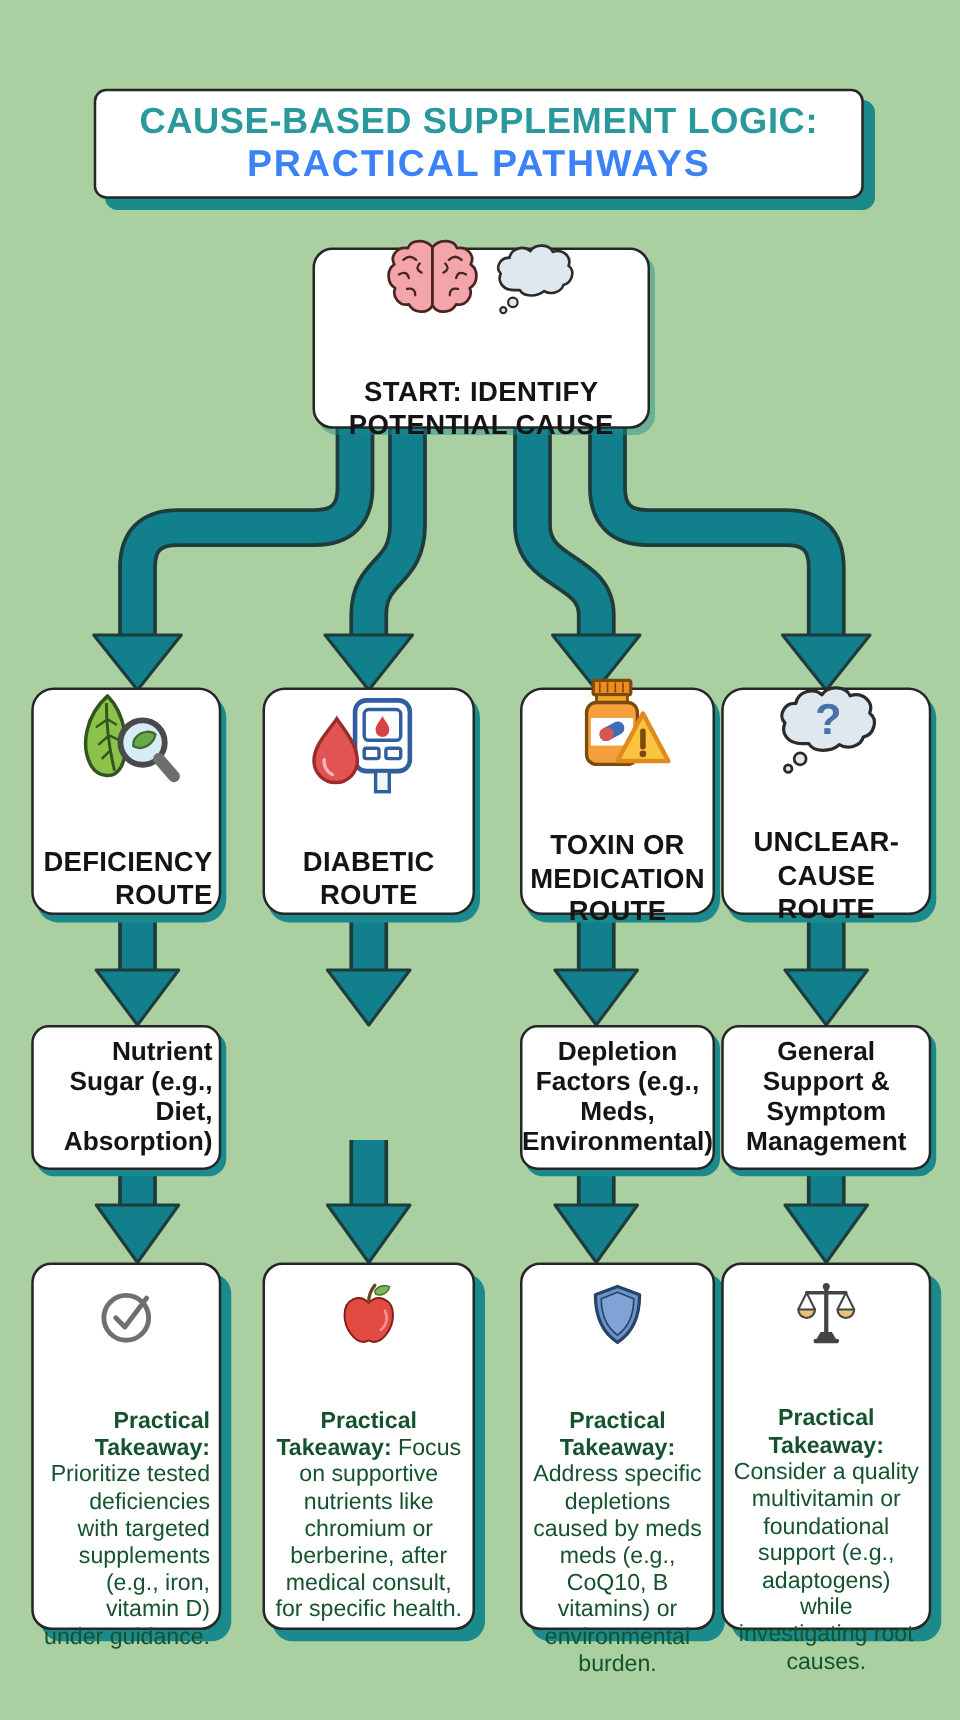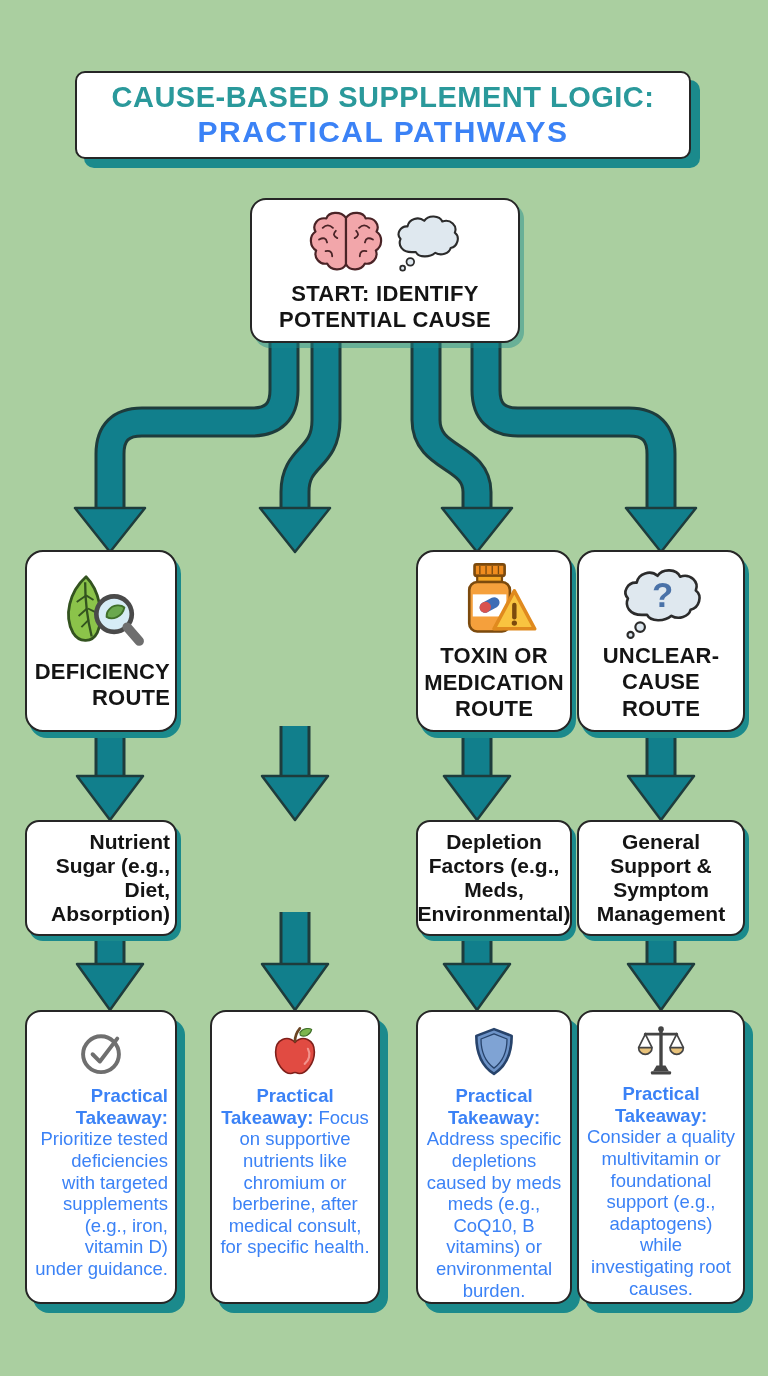--- a/index.html
+++ b/index.html
@@ -6,21 +6,21 @@
   body{background:#aacfa0;font-family:"Liberation Sans",sans-serif;}
   .canvas{position:relative;width:768px;height:1376px;background:#aacfa0;overflow:hidden;}
 
   .arrows{position:absolute;left:0;top:0;z-index:1;}
   .stem-outline{fill:none;stroke:#1e3c3c;stroke-width:31;}
   .stem{fill:none;stroke:#117f8c;stroke-width:25;}
   .head{fill:#117f8c;stroke:#1e3c3c;stroke-width:2.5;stroke-linejoin:round;}
 
   .box{position:absolute;z-index:2;background:#ffffff;border:2px solid #262626;
        display:flex;flex-direction:column;align-items:center;justify-content:center;
-       text-align:center;box-sizing:border-box;}
+       text-align:center;box-sizing:border-box;gap:40px;}
 
   .title-box{left:75px;top:71px;width:616px;height:88px;border-radius:10px;
              box-shadow:9px 9px 0 #1b8a8c;gap:1px;}
   .title-l1{font-size:29px;font-weight:800;color:#2a999b;letter-spacing:.5px;}
   .title-l2{font-size:30px;font-weight:800;color:#3b82f6;letter-spacing:1.5px;}
 
   .start-box{left:250px;top:198px;width:270px;height:145px;border-radius:16px;
              box-shadow:4px 5px 0 rgba(27,138,140,.45);padding:10px;}
   .start-icons{display:flex;align-items:flex-start;gap:8px;height:68px;}
   .start-label{font-size:22px;font-weight:800;color:#141414;line-height:1.18;
@@ -36,21 +36,21 @@
   .route-icon{height:88px;display:flex;align-items:center;justify-content:center;}
   .route-label{font-size:22px;font-weight:800;line-height:1.2;color:#141414;letter-spacing:.2px;}
 
   .factor-box{top:820px;min-height:98px;border-radius:14px;box-shadow:4px 5px 0 #1b8a8c;
               padding:8px 5px;}
   .factor-label{font-size:21px;font-weight:700;line-height:1.14;color:#141414;}
 
   .takeaway-box{top:1010px;height:294px;border-radius:16px;box-shadow:8px 9px 0 #1b8a8c;
                 padding:12px 7px 6px;justify-content:flex-start;}
   .takeaway-icon{height:56px;margin-bottom:5px;display:flex;align-items:center;justify-content:center;}
-  .takeaway-text{font-size:18.5px;line-height:1.17;color:#3b82f6;}
+  .takeaway-text{font-size:18.5px;line-height:1.17;color:#14532d;}
   .takeaway-text b{font-weight:800;}
 </style>
 </head>
 <body>
 
 <div class="canvas">
 
   <svg class="arrows" width="768" height="1376" viewBox="0 0 768 1376">
 
     <path class="stem-outline" d="M284,338 L284,390 Q284,422 252,422 L142,422 Q110,422 110,454 L110,510"></path>
@@ -130,20 +130,35 @@
         <path d="M33,10 C33,30 36,52 40,68" fill="none" stroke="#33531f" stroke-width="2.5"></path>
         <path d="M34,24 L24,31 M35,38 L26,46 M37,50 L29,58 M34,24 L42,29 M36,38 L44,42" fill="none" stroke="#33531f" stroke-width="2"></path>
         <circle cx="64" cy="44" r="19" fill="#d6ecf6" stroke="#4a4a4a" stroke-width="5"></circle>
         <path d="M58,40 C63,33 72,34 75,37 C73,47 62,51 56,47 C56,44 56,42 58,40 Z" fill="#6aa84f" stroke="#3f6f2a" stroke-width="2"></path>
         <line x1="78" y1="58" x2="91" y2="73" stroke="#6e6e6e" stroke-width="10" stroke-linecap="round"></line>
       </svg>
     </div>
     <div class="route-label">DEFICIENCY ROUTE</div>
   </div>
 
+  <div class="box route-box col2">
+    <div class="route-icon">
+      <svg width="92" height="84" viewBox="0 0 100 92">
+        <rect x="38" y="8" width="48" height="62" rx="10" fill="#ffffff" stroke="#2f5f9e" stroke-width="4"></rect>
+        <rect x="46" y="16" width="32" height="27" rx="4" fill="#ffffff" stroke="#2f5f9e" stroke-width="3"></rect>
+        <path d="M62,22 C65,27 68,30 68,34 a6,6 0 0 1 -12,0 C56,30 59,27 62,22 Z" fill="#d94343"></path>
+        <rect x="46" y="50" width="13" height="9" rx="2" fill="#ffffff" stroke="#2f5f9e" stroke-width="3"></rect>
+        <rect x="65" y="50" width="13" height="9" rx="2" fill="#ffffff" stroke="#2f5f9e" stroke-width="3"></rect>
+        <rect x="56" y="70" width="12" height="18" fill="#f5f5f5" stroke="#2f5f9e" stroke-width="3"></rect>
+        <path d="M22,24 C30,36 40,47 40,61 a19,19 0 0 1 -38,0 C2,47 14,36 22,24 Z" fill="#e25353" stroke="#9e2b2b" stroke-width="3"></path>
+        <path d="M11,60 a13,13 0 0 0 7,13" fill="none" stroke="#f4b7b7" stroke-width="3" stroke-linecap="round"></path>
+      </svg>
+    </div>
+    <div class="route-label">DIABETIC ROUTE</div>
+  </div>
 
   <div class="box route-box col3">
     <div class="route-icon">
       <svg width="96" height="84" viewBox="0 0 100 95">
         <rect x="28" y="6" width="34" height="13" rx="2" fill="#f08c1e" stroke="#7c4a0d" stroke-width="3"></rect>
         <path d="M34,8 V17 M41,8 V17 M48,8 V17 M55,8 V17" stroke="#7c4a0d" stroke-width="1.5"></path>
         <rect x="31" y="19" width="28" height="7" fill="#f5a623" stroke="#7c4a0d" stroke-width="2.5"></rect>
         <rect x="22" y="26" width="46" height="56" rx="9" fill="#f5a03c" stroke="#7c4a0d" stroke-width="3"></rect>
         <rect x="26" y="40" width="38" height="25" fill="#ffffff"></rect>
         <g transform="rotate(-28 45 52)">

